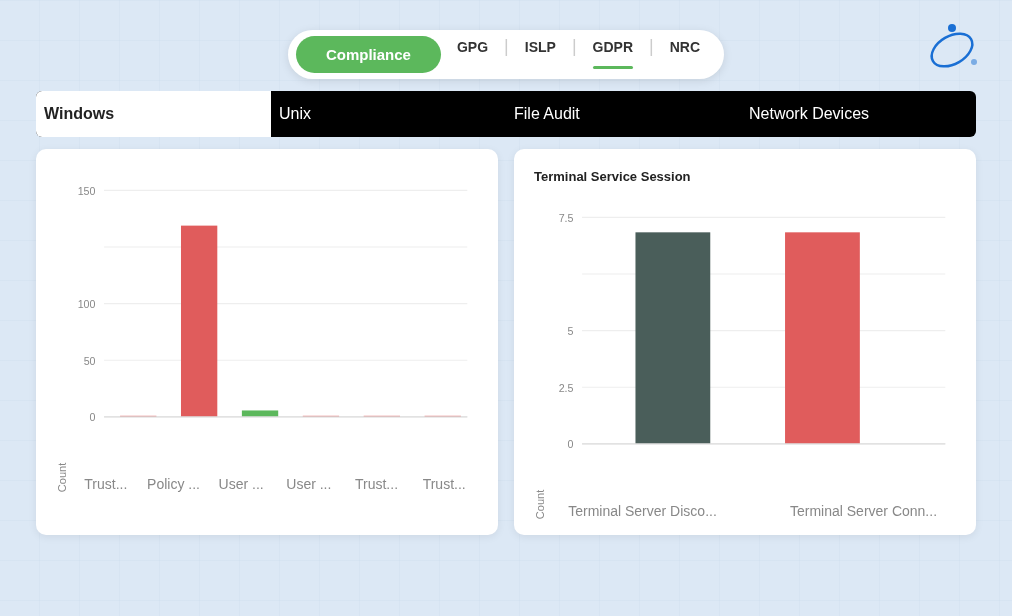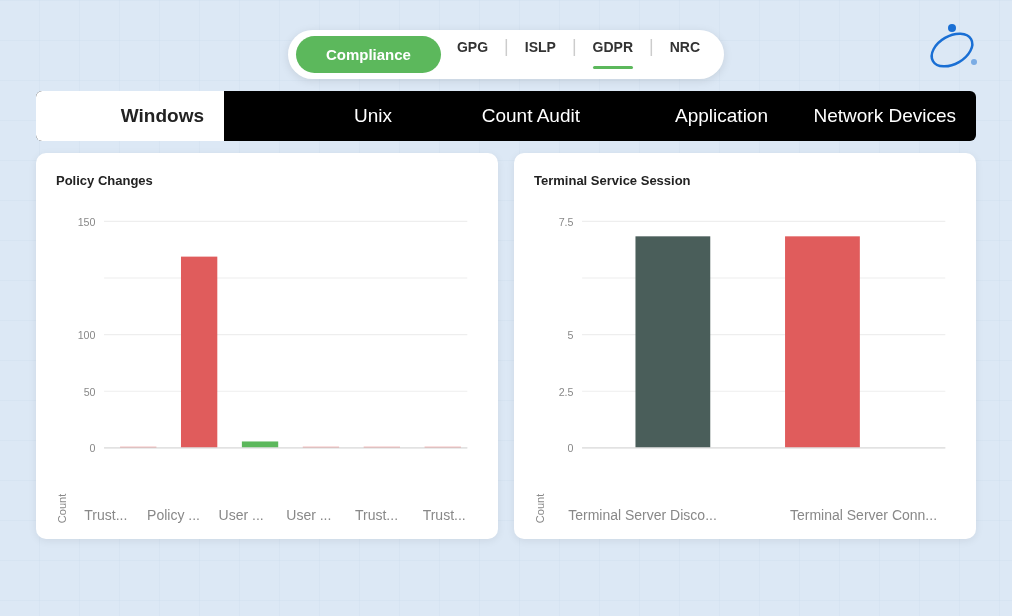--- a/index.html
+++ b/index.html
@@ -105,23 +105,23 @@
     .tabs-row {
       display: flex;
       background: black;
       border-radius: 6px;
       overflow: hidden;
       width: 940px;
     }
 
     .tab {
       flex: 1;
-      text-align: right;
-      padding: 14px 20px;
-      font-size: 19px;
+      text-align: left;
+      padding: 14px 8px;
+      font-size: 16px;
       font-weight: 500;
       cursor: pointer;
       color: white;
     }
 
     .tab.active {
       background: white;
       color: #222;
       font-weight: 600;
     }
@@ -213,29 +213,27 @@
       <span class="nav-separator">|</span>
       <span class="nav-item active-indicator">GDPR</span>
       <span class="nav-separator">|</span>
       <span class="nav-item">NRC</span>
     </div>
   </div>
 
   <div class="tabs-row">
     <div class="tab active">Windows</div>
     <div class="tab">Unix</div>
-    <div class="tab">Count Audit</div>
-    <div class="tab">Application</div>
+    <div class="tab">File Audit</div>
     <div class="tab">Network Devices</div>
   </div>
 
   <div class="charts-row">
 
     <div class="chart-card">
-      <div class="chart-title">Policy Changes</div>
       <div class="chart-area">
         <div class="y-axis-label">Count</div>
         <div class="chart-inner">
           <svg class="chart-svg" viewBox="0 0 380 280">
 
             <line x1="30" y1="20" x2="370" y2="20" stroke="#eee" stroke-width="1"></line>
             <line x1="30" y1="73" x2="370" y2="73" stroke="#eee" stroke-width="1"></line>
             <line x1="30" y1="126" x2="370" y2="126" stroke="#eee" stroke-width="1"></line>
             <line x1="30" y1="179" x2="370" y2="179" stroke="#eee" stroke-width="1"></line>
             <line x1="30" y1="232" x2="370" y2="232" stroke="#eee" stroke-width="1"></line>

